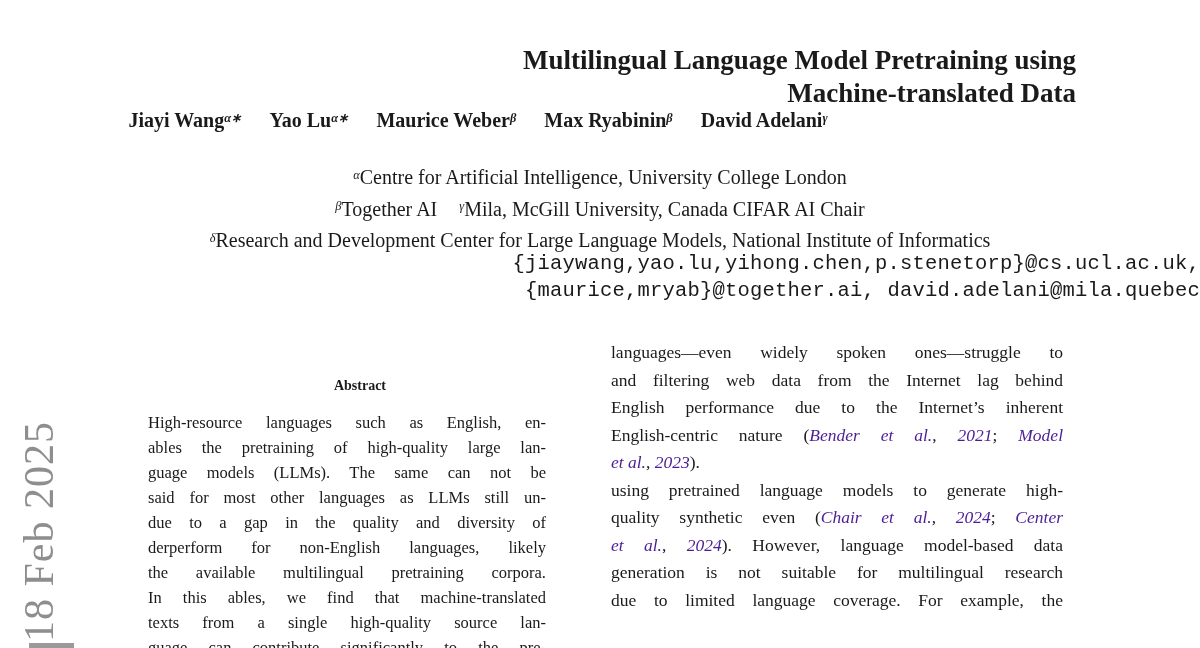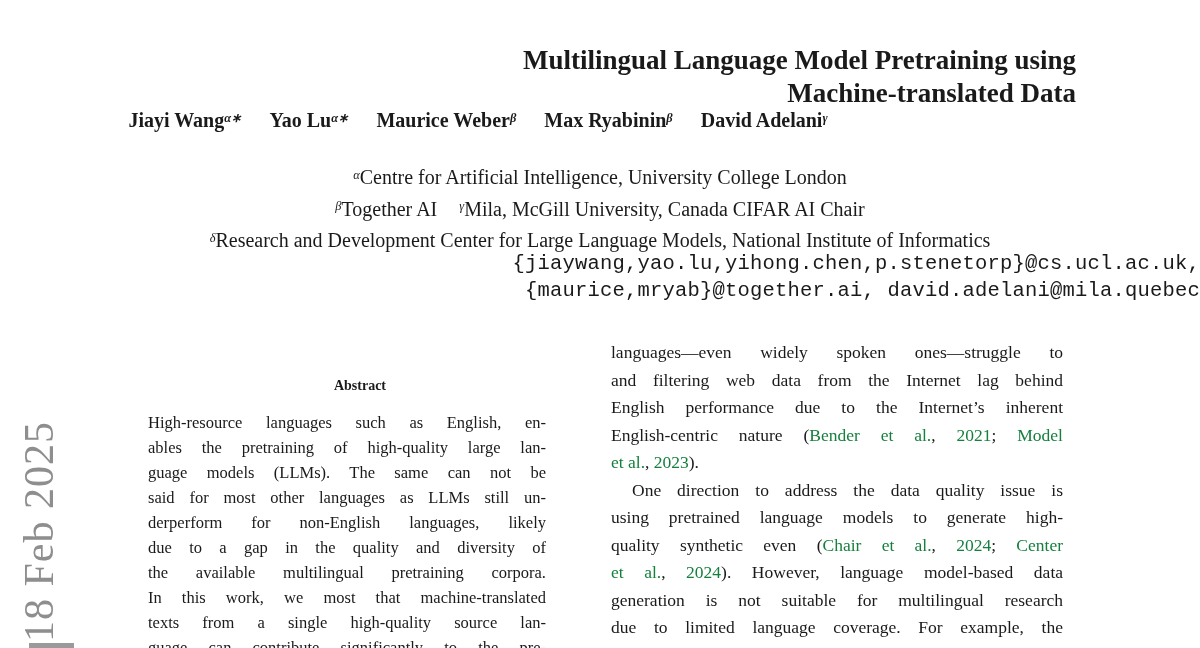--- a/index.html
+++ b/index.html
@@ -54,21 +54,21 @@
     font-size:16.5px;line-height:25px;
   }
   
   .right-col{
     position:absolute;left:611px;width:452px;top:339px;
     font-size:17.5px;line-height:27.5px;
   }
   .line{text-align:justify;text-align-last:justify;white-space:normal;}
   .line.al{text-align-last:left;}
   .line.ind{text-indent:21px;}
-  .link{color:#15803d;}
+  .link{color:#4c1d95;font-style:italic;}
 </style>
 </head>
 <body>
 
 <div class="page">
 
   <div class="watermark">18 Feb 2025</div>
   <div class="watermark-frag"></div>
 
   <h1 class="title">
@@ -90,35 +90,34 @@
       <div class="em-line">{jiaywang,yao.lu,yihong.chen,p.stenetorp}@cs.ucl.ac.uk,</div>
       <div class="em-line">{maurice,mryab}@together.ai, david.adelani@mila.quebec</div>
     </div>
 
   <h2 class="abstract-heading">Abstract</h2>
   <div class="abstract-body">
       <div class="line">High-resource languages such as English, en-</div>
       <div class="line">ables the pretraining of high-quality large lan-</div>
       <div class="line">guage models (LLMs). The same can not be</div>
       <div class="line">said for most other languages as LLMs still un-</div>
+      <div class="line">due to a gap in the quality and diversity of</div>
       <div class="line">derperform for non-English languages, likely</div>
-      <div class="line">due to a gap in the quality and diversity of</div>
       <div class="line">the available multilingual pretraining corpora.</div>
-      <div class="line">In this work, we most that machine-translated</div>
+      <div class="line">In this ables, we find that machine-translated</div>
       <div class="line">texts from a single high-quality source lan-</div>
       <div class="line">guage can contribute significantly to the pre-</div>
     </div>
 
   <div class="right-col">
       <div class="line"><span>languages—even widely spoken ones—struggle to</span></div>
       <div class="line"><span>and filtering web data from the Internet lag behind</span></div>
       <div class="line"><span>English performance due to the Internet’s inherent</span></div>
       <div class="line"><span>English-centric nature (</span><span class="link">Bender et al.</span><span>, </span><span class="link">2021</span><span>; </span><span class="link">Model</span></div>
       <div class="line al"><span class="link">et al.</span><span>, </span><span class="link">2023</span><span>).</span></div>
-      <div class="line ind"><span>One direction to address the data quality issue is</span></div>
       <div class="line"><span>using pretrained language models to generate high-</span></div>
       <div class="line"><span>quality synthetic even (</span><span class="link">Chair et al.</span><span>, </span><span class="link">2024</span><span>; </span><span class="link">Center</span></div>
       <div class="line"><span class="link">et al.</span><span>, </span><span class="link">2024</span><span>). However, language model-based data</span></div>
       <div class="line"><span>generation is not suitable for multilingual research</span></div>
       <div class="line"><span>due to limited language coverage. For example, the</span></div>
     </div>
 
 </div>
 
 </body></html>

